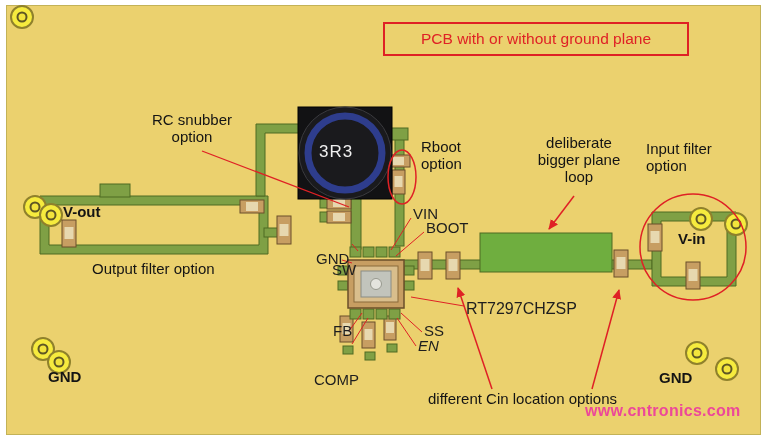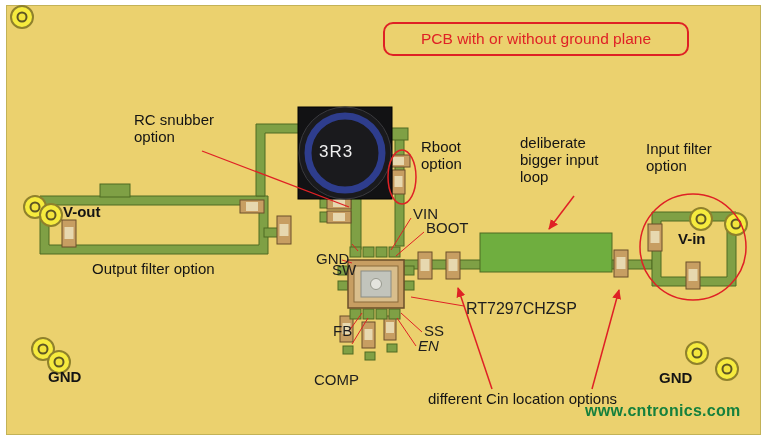--- a/index.html
+++ b/index.html
@@ -11,39 +11,39 @@
   }
   .board {
     position: absolute; left: 6px; top: 5px; width: 755px; height: 430px;
     background: #EBD16E; border: 1px solid #C3B257;
   }
   .layer { position: absolute; left: 0; top: 0; width: 767px; height: 441px; }
   .label {
     position: absolute; color: #141414; font-size: 15px; line-height: 17px;
     white-space: pre-line;
   }
-  .center { }
+  .center { text-align: center; }
   .bold { font-weight: bold; }
   .pin {
     position: absolute; color: #1e1e1e; font-size: 15px; line-height: 12px;
     white-space: nowrap;
   }
   .title-box {
     position: absolute; left: 383px; top: 22px; width: 306px; height: 34px;
-    border: 2px solid #DF2125; border-radius: 10px; color: #DF2125;
+    border: 2px solid #DF2125; border-radius: 0; color: #DF2125;
     font-size: 15.5px; display: flex; align-items: center; justify-content: center;
     white-space: nowrap;
   }
   .chip-label { position: absolute; font-size: 16px; color: #1e1e1e; }
   .inductor-label {
     position: absolute; left: 319px; top: 142px; width: 54px; text-align: left;
     color: #F0F0F0; font-size: 17px; letter-spacing: 1px;
   }
   .watermark {
-    position: absolute; left: 585px; top: 402px; color: #15803d;
+    position: absolute; left: 585px; top: 402px; color: #ec4899;
     font-size: 16px; font-weight: bold; letter-spacing: 0.3px;
   }
 </style>
 </head>
 <body>
 
 <div class="stage">
 
   <div class="board"></div>
 
@@ -218,21 +218,21 @@
 
   <div class="title-box">PCB with or without ground plane</div>
 
   <div class="label center" style="left:134px; top:111px; width:116px;">RC snubber
 option</div>
 
   <div class="label" style="left:421px; top:138px; width:70px;">Rboot
 option</div>
 
   <div class="label center" style="left:520px; top:134px; width:118px;">deliberate
-bigger input
+bigger plane
 loop</div>
 
   <div class="label" style="left:646px; top:140px; width:92px;">Input filter
 option</div>
 
   <div class="label bold" style="left:63px; top:203px;">V-out</div>
 
   <div class="label" style="left:92px; top:260px;text-align:right;">Output filter option</div>
 
   <div class="label bold" style="left:678px; top:230px;">V-in</div>

